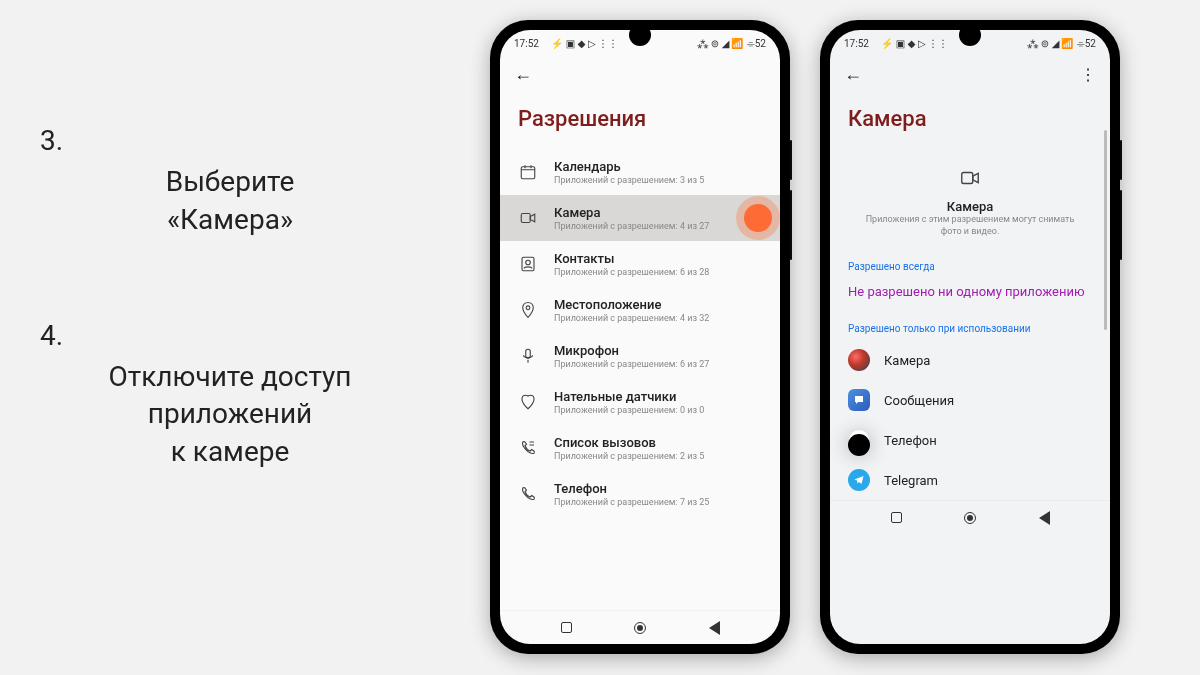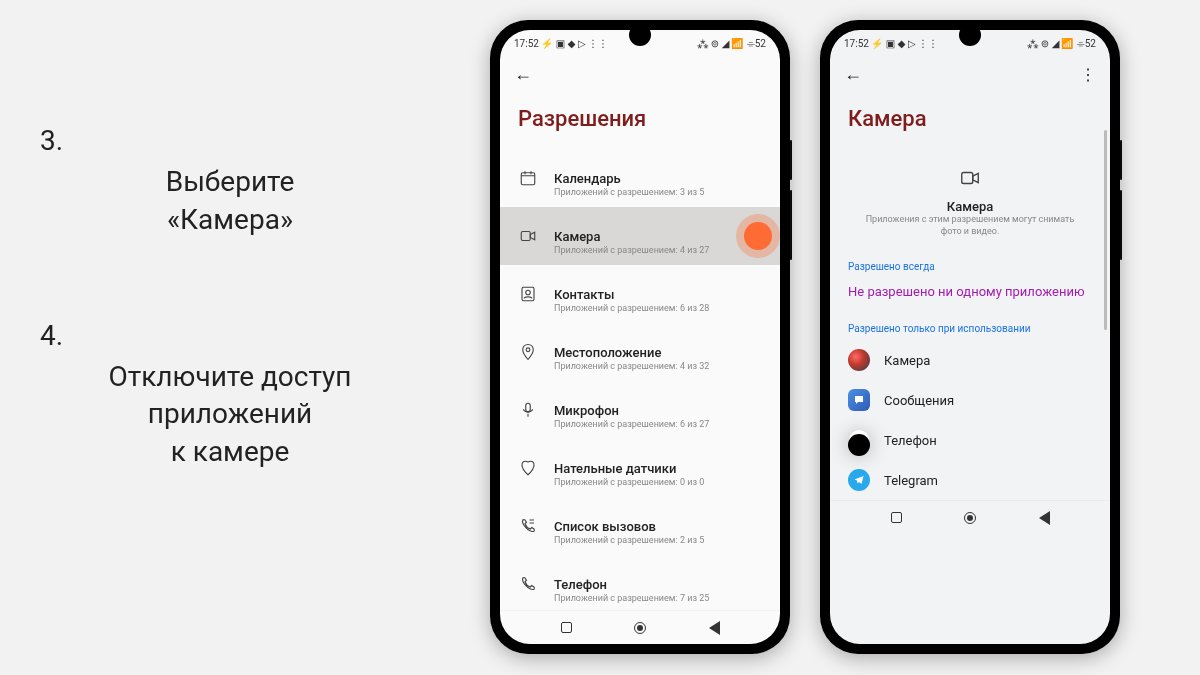--- a/index.html
+++ b/index.html
@@ -56,21 +56,21 @@
   .status-bar {
     height: 26px;
     display: flex;
     justify-content: space-between;
     align-items: center;
     padding: 0 14px;
     font-size: 10px;
     color: #333;
     background: transparent;
   }
-  .status-left, .status-right { display: flex; align-items: flex-start; gap: 2px; }
+  .status-left, .status-right { display: flex; align-items: flex-start; gap: 12px; }
   .app-bar {
     height: 36px;
     display: flex;
     align-items: center;
     padding: 0 14px;
     justify-content: space-between;
   }
   .back-arrow { font-size: 18px; color: #222; }
   .more-dots { font-size: 16px; color: #222; }
   .page-title {
@@ -86,21 +86,21 @@
     position: relative;
   }
   .perm-item.highlighted { background: #d9d8d6; }
   .perm-icon {
     width: 20px; height: 20px;
     display: flex; align-items: center; justify-content: center;
     color: #444; font-size: 15px;
     flex-shrink: 0;
   }
   .perm-icon svg { width: 18px; height: 18px; fill: none; stroke: #444; stroke-width: 1.5; }
-  .perm-texts { flex: 1; margin-top: 12px; }
+  .perm-texts { flex: 1; }
   .perm-title { font-size: 13px; color: #222; font-weight: 500; }
   .perm-sub { font-size: 9px; color: #888; margin-top: 1px; }
   .tap-dot {
     position: absolute;
     right: 8px; top: 50%; transform: translateY(-50%);
     width: 28px; height: 28px;
     background: #ff6b35;
     border-radius: 50%;
     box-shadow: 0 0 0 8px rgba(255,107,53,0.3);
   }

